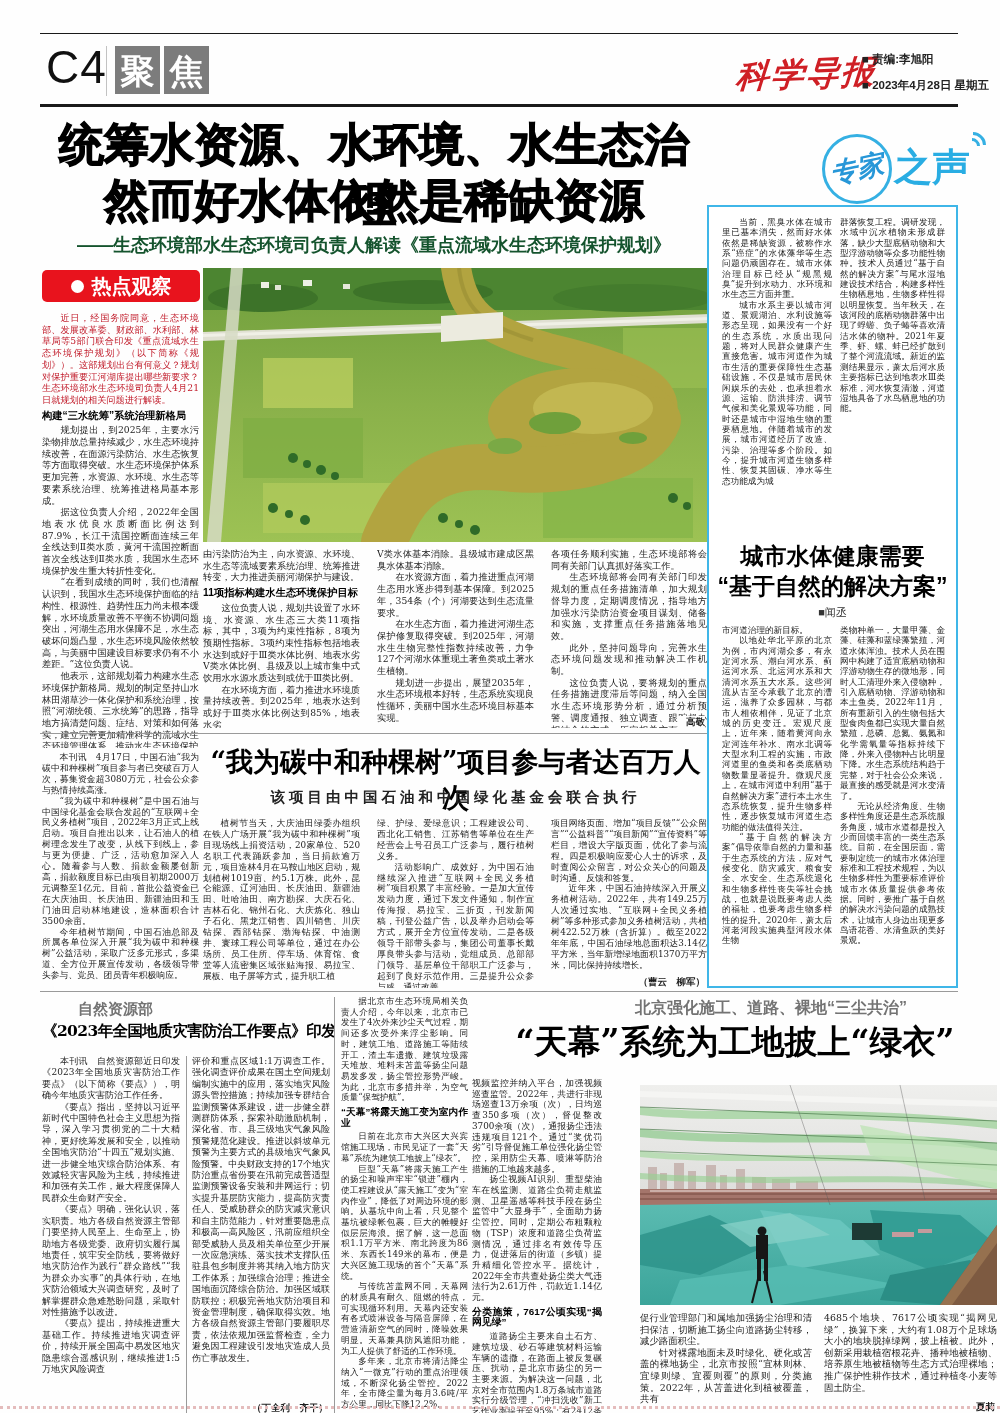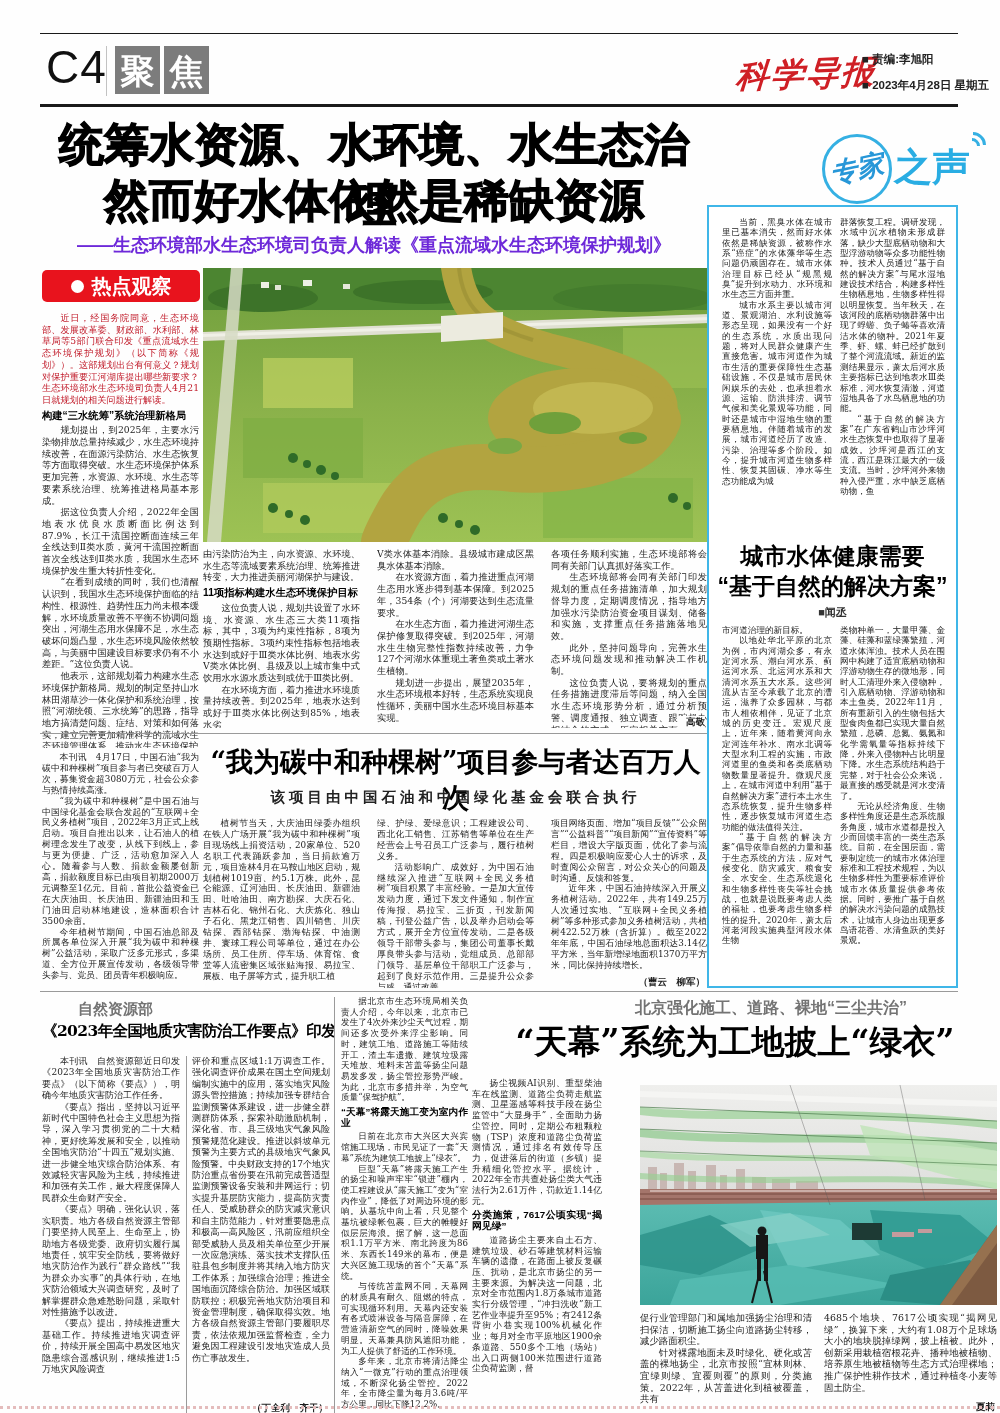--- a/index.html
+++ b/index.html
@@ -12,21 +12,21 @@
   .pageno{font-family:"Liberation Sans","DejaVu Sans",sans-serif;font-size:46px;color:#101010;letter-spacing:1px;text-align:right;}
   .secbox{width:45px;height:48px;background:#7c7c7c;color:#fff;text-align:center;line-height:50px;
           font-family:"Liberation Sans","DejaVu Sans",sans-serif;font-weight:bold;font-size:34px;}
   .masthead{font-family:"DejaVu Serif",serif;font-style:italic;font-weight:bold;font-size:33px;color:#cf1f25;
             transform:skewX(-6deg) rotate(-2deg);letter-spacing:2px;}
   .hmeta{font-family:"Liberation Sans","DejaVu Sans",sans-serif;font-size:11.5px;font-weight:bold;color:#222;}
   
   .mainhl{width:668px;text-align:center;font-family:"Liberation Sans","DejaVu Sans",sans-serif;font-weight:900;
           font-size:45px;color:#000;letter-spacing:0px;-webkit-text-stroke:1.2px #000;}
   .deck{width:668px;text-align:center;font-family:"Liberation Sans","DejaVu Sans",sans-serif;font-weight:bold;
-        font-size:18px;color:#6d28d9;}
+        font-size:18px;color:#14532d;}
   .hottag{width:158px;height:32px;background:#e8131d;border-radius:5px;display:flex;align-items:center;
           justify-content:center;gap:8px;color:#fff;font-family:"Liberation Sans","DejaVu Sans",sans-serif;
           font-weight:bold;font-size:20px;}
   .hotdot{width:13px;height:13px;border-radius:50%;background:#fff;}
   
   .colblock{overflow:hidden;text-align:justify;}
   .colblock p{margin:0;text-indent:2em;}
   .colblock p.cont{text-indent:0;}
   .colblock p.sub{text-indent:0;font-family:"Liberation Sans","DejaVu Sans",sans-serif;font-weight:bold;
                   margin:4px 0 3px;font-size:1.12em;color:#000;}
@@ -35,21 +35,21 @@
   .f-rail{font-size:8.8px;line-height:10.9px;}
   .f-exp{font-size:8.6px;line-height:10.35px;}
   .f-geo{font-size:9px;line-height:11.4px;}
   .f-d1{font-size:8.6px;line-height:10.7px;}
   .f-d2{font-size:8.8px;line-height:10.7px;}
   .f-und{font-size:9.4px;line-height:11.6px;}
   .pinbyl{position:absolute;right:2px;bottom:0;background:#fefefe;padding-left:8px;font-weight:bold;font-size:9.5px;}
   
   .expbox{border:2px solid #3fb6e8;background:#fff;}
   .exphl{text-align:center;font-family:"Liberation Sans","DejaVu Sans",sans-serif;font-weight:900;font-size:23px;color:#000;}
-  .expbyl{text-align:center;font-family:"Liberation Sans","DejaVu Sans",sans-serif;font-size:11px;font-weight:bold;color:#333;}
+  .expbyl{text-align:center;font-family:"Liberation Sans","DejaVu Sans",sans-serif;font-size:11px;font-weight:normal;color:#333;}
   .badge-ring{width:64px;height:64px;border:3px solid #35b0e3;border-radius:50%;display:flex;align-items:center;
               justify-content:center;background:#fff;}
   .badge-zj{font-family:"DejaVu Serif",serif;font-style:italic;font-weight:bold;font-size:27px;color:#2797d8;
             transform:rotate(-12deg);}
   .badge-zs{font-family:"Liberation Sans","DejaVu Sans",sans-serif;font-weight:900;font-size:38px;color:#29ade3;}
   .arc{border:3px solid #35b0e3;border-color:#35b0e3 transparent transparent transparent;border-radius:50%;transform:rotate(45deg);}
   
   .kicker{font-family:Liberation Sans, sans-serif;font-weight:bold;color:#737373;margin-left:36px;}
   .serifhl{font-family:"DejaVu Serif","Liberation Serif",serif;font-weight:bold;color:#000;}
   .treedeck{text-align:center;font-family:"Liberation Sans","DejaVu Sans",sans-serif;font-weight:bold;
@@ -194,21 +194,20 @@
     <div class="b arc" style="left:148px;top:2px;width:20px;height:20px;"></div>
   </div>
 
   <div class="b expbox" style="left:707px;top:205px;width:247px;height:779px;">
     <div class="b colblock f-exp" style="left:13px;top:10px;width:110px;height:318px;">
         <p>当前，黑臭水体在城市里已基本消失，然而好水体依然是稀缺资源，被称作水系“癌症”的水体藻华等生态问题仍顽固存在。城市水体治理目标已经从“规黑规臭”提升到水动力、水环境和水生态三方面并重。</p>
         <p>城市水系主要以城市河道、景观湖泊、水利设施等形态呈现，如果没有一个好的生态系统，水质出现问题，将对人民群众健康产生直接危害。城市河道作为城市生活的重要保障性生态基础设施，不仅是城市居民休闲娱乐的去处，也承担着水源、运输、防洪排涝、调节气候和美化景观等功能，同时还是城市中湿地生物的重要栖息地。伴随着城市的发展，城市河道经历了改造、污染、治理等多个阶段。如今，提升城市河道生物多样性、恢复其固碳、净水等生态功能成为城</p>
       </div>
     <div class="b colblock f-exp" style="left:131px;top:10px;width:105px;height:318px;">
         <p class="cont">群落恢复工程。调研发现，水域中沉水植物未形成群落，缺少大型底栖动物和大型浮游动物等众多功能性物种。技术人员通过“基于自然的解决方案”与尾水湿地建设技术结合，构建多样性生物栖息地，生物多样性得以明显恢复。当年秋天，在该河段的底栖动物群落中出现了蜉蝣、负子蝽等喜欢清洁水体的物种。2021年夏季、虾、螺、蚌已经扩散到了整个河流流域。新近的监测结果显示，萧太后河水质主要指标已达到地表水Ⅲ类标准，河水恢复清澈，河道湿地具备了水鸟栖息地的功能。</p>
-        <p>“基于自然的解决方案”在广东省鹤山市沙坪河水生态恢复中也取得了显著成效。沙坪河是西江的支流，西江是珠江最大的一级支流。当时，沙坪河外来物种入侵严重，水中缺乏底栖动物，鱼</p>
       </div>
     <div class="b exphl" style="left:4px;top:334px;width:239px;">城市水体健康需要</div>
     <div class="b exphl" style="left:4px;top:364px;width:239px;">“基于自然的解决方案”</div>
     <div class="b expbyl" style="left:4px;top:398px;width:239px;">■闻丞</div>
     <div class="b colblock f-exp" style="left:13px;top:418px;width:110px;height:352px;">
         <p class="cont">市河道治理的新目标。</p>
         <p>以地处华北平原的北京为例，市内河湖众多，有永定河水系、潮白河水系、蓟运河水系、北运河水系和大清河水系五大水系。这些河流从古至今承载了北京的漕运，滋养了众多园林，与都市人相依相伴，见证了北京城的历史变迁。宏观尺度上，近年来，随着黄河向永定河连年补水、南水北调等大型水利工程的实施，市政河道里的鱼类和各类底栖动物数量显著提升。微观尺度上，在城市河道中利用“基于自然解决方案”进行本土水生态系统恢复，提升生物多样性，逐步恢复城市河道生态功能的做法值得关注。</p>
         <p>“基于自然的解决方案”倡导依靠自然的力量和基于生态系统的方法，应对气候变化、防灾减灾、粮食安全、水安全、生态系统退化和生物多样性丧失等社会挑战，也就是说既要考虑人类的福祉，也要考虑生物多样性的提升。2020年，萧太后河老河段实施典型河段水体生物</p>
       </div>
     <div class="b colblock f-exp" style="left:131px;top:418px;width:105px;height:352px;">
@@ -240,20 +239,21 @@
       <p>据北京市生态环境局相关负责人介绍，今年以来，北京市已发生了4次外来沙尘天气过程，期间还多次受外来浮尘影响。同时，建筑工地、道路施工等陆续开工，渣土车遗撒、建筑垃圾露天堆放、堆料未苫盖等扬尘问题易发多发，扬尘管控形势严峻。为此，北京市多措并举，为空气质量“保驾护航”。</p>
       <p class="sub">“天幕”将露天施工变为室内作业</p>
       <p>日前在北京市大兴区大兴宾馆施工现场，市民见证了一套“天幕”系统为建筑工地披上“绿衣”。</p>
       <p>巨型“天幕”将露天施工产生的扬尘和噪声牢牢“锁进”棚内，使工程建设从“露天施工”变为“室内作业”，降低了对周边环境的影响。从基坑中向上看，只见整个基坑被绿帐包裹，巨大的帷幔好似层层海浪。据了解，这一总面积1.1万平方米、南北跨度为86米、东西长149米的幕布，便是大兴区施工现场的首个“天幕”系统。</p>
       <p>与传统苫盖网不同，天幕网的材质具有耐久、阻燃的特点，可实现循环利用。天幕内还安装有各式喷淋设备与隔音屏障，在营造清新空气的同时，降噪效果明显。天幕兼具防风遮阳功能，为工人提供了舒适的工作环境。</p>
       <p>多年来，北京市将清洁降尘纳入“一微克”行动的重点治理领域，不断深化扬尘管控。2022年，全市降尘量为每月3.6吨/平方公里，同比下降12.2%。</p>
     </div>
   <div class="b kicker" style="left:472px;top:998px;width:526px;text-align:center;font-size:16px;">北京强化施工、道路、裸地“三尘共治”</div>
   <div class="b serifhl" style="left:472px;top:1020px;width:526px;text-align:center;font-size:33px;">“天幕”系统为工地披上“绿衣”</div>
   <div class="b colblock f-d2" style="left:472px;top:1078px;width:130px;height:335px;">
+      <p class="cont">视频监控并纳入平台，加强视频巡查监管。2022年，共进行非现场巡查13万余项（次），日均巡查350多项（次），督促整改3700余项（次），通报扬尘违法违规项目121个。通过“奖优罚劣”引导督促施工单位强化扬尘管控，采用防尘天幕、喷淋等防治措施的工地越来越多。</p>
       <p>扬尘视频AI识别、重型柴油车在线监测、道路尘负荷走航监测、卫星遥感等科技手段在扬尘监管中“大显身手”，全面助力扬尘管控。同时，定期公布粗颗粒物（TSP）浓度和道路尘负荷监测情况，通过排名有效传导压力，促进落后的街道（乡镇）提升精细化管控水平。据统计，2022年全市共查处扬尘类大气违法行为2.61万件，罚款近1.14亿元。</p>
       <p class="sub">分类施策，7617公顷实现“揭网见绿”</p>
       <p>道路扬尘主要来自土石方、建筑垃圾、砂石等建筑材料运输车辆的遗撒，在路面上被反复碾压、扰动，是北京市扬尘的另一主要来源。为解决这一问题，北京对全市范围内1.8万条城市道路实行分级管理，“冲扫洗收”新工艺作业率提升至95%；有2412条背街小巷实现100%机械化作业；每月对全市平原地区1900余条道路、550多个工地（场站）出入口两侧100米范围进行道路尘负荷监测，督</p>
     </div>
 
   <div class="b" style="left:640px;top:1085px;width:357px;height:220px;">
     <svg width="357" height="220" viewBox="0 0 357 220">
       <defs>
         <linearGradient id="gsky" x1="0" y1="0" x2="0" y2="1">
           <stop offset="0" stop-color="#efefed"></stop>

